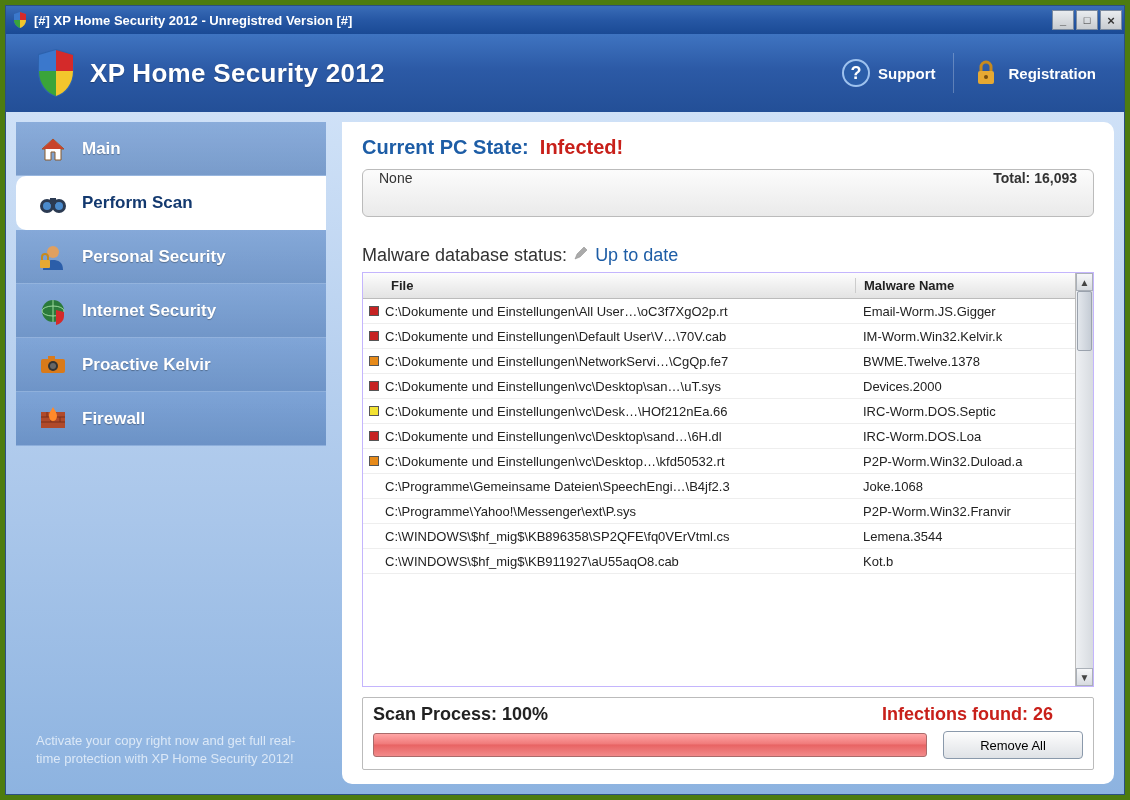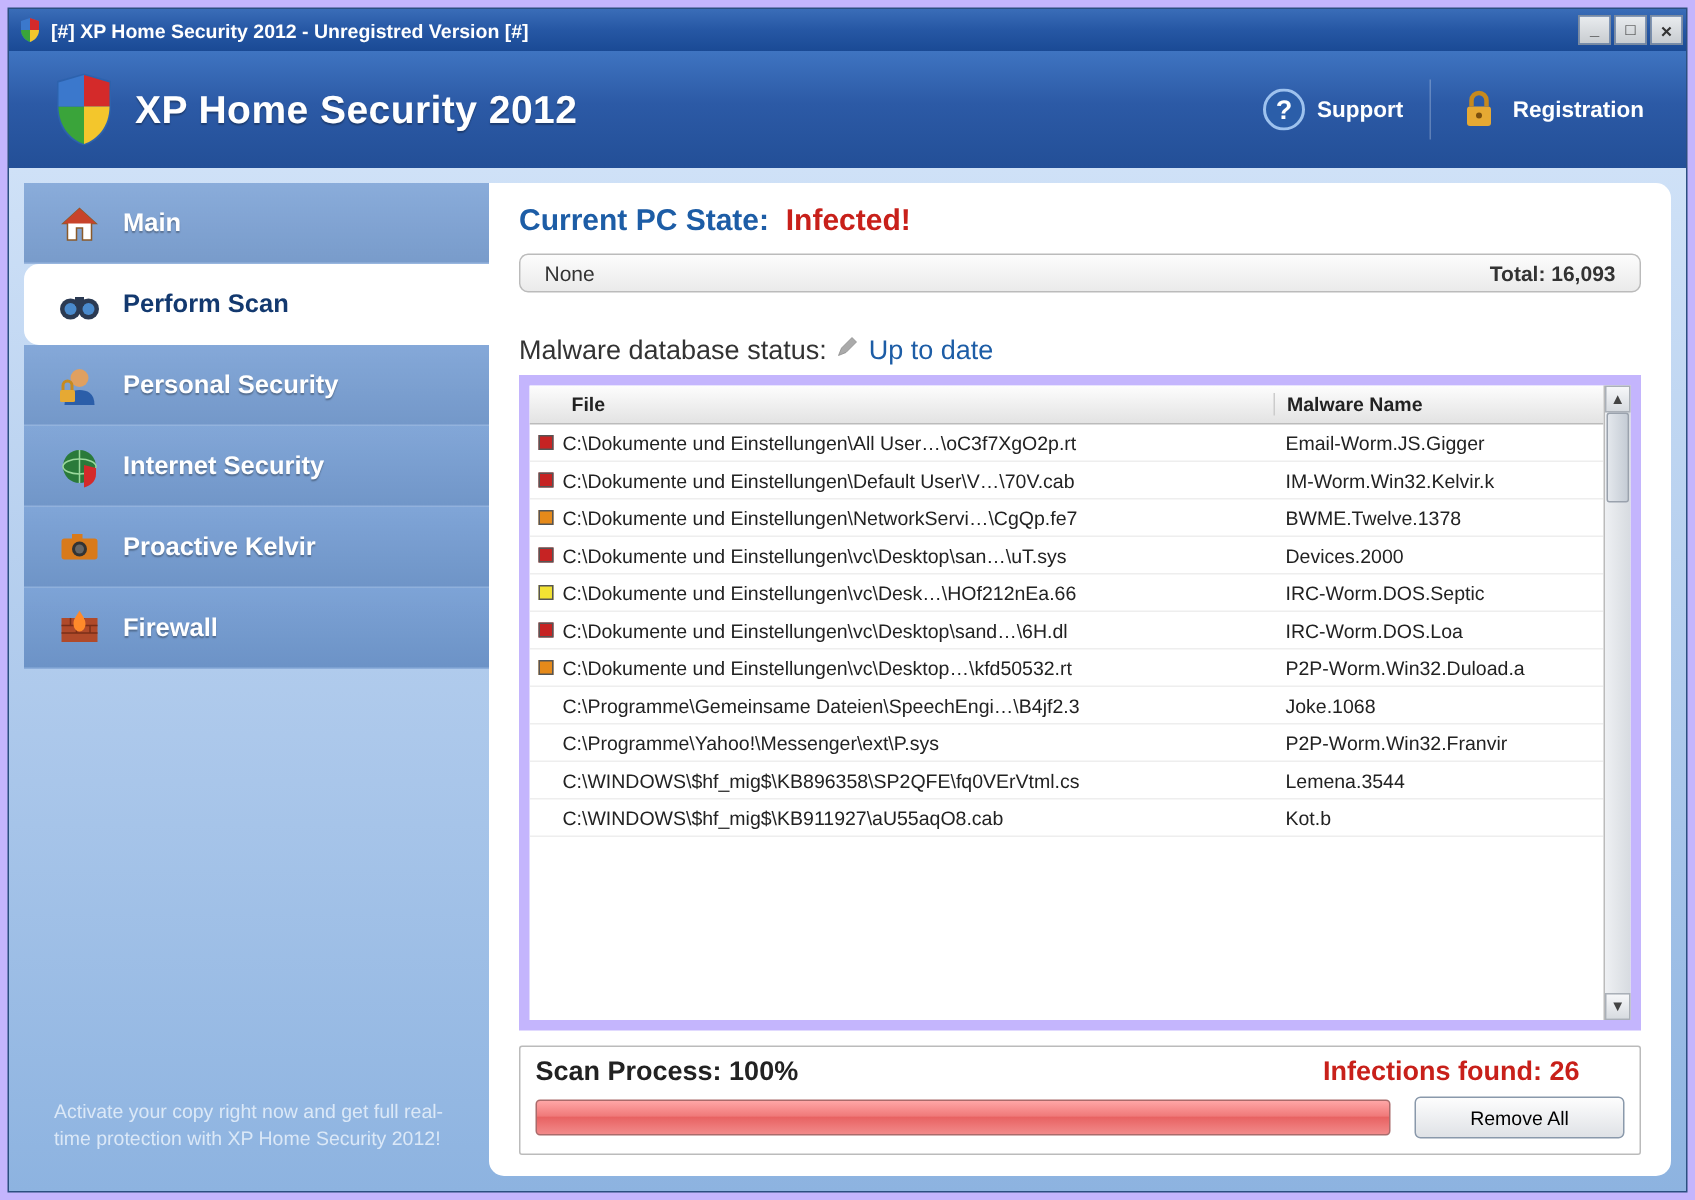--- a/index.html
+++ b/index.html
@@ -1,50 +1,50 @@
 <!DOCTYPE html>
 <html><head>
 <meta charset="utf-8">
 <style>
 * { box-sizing: border-box; margin: 0; padding: 0; }
 body { font-family: Tahoma, Arial, sans-serif; font-size: 12px; background: #6b7133; }
-.outer-frame { width: 1130px; height: 800px; padding: 6px; background: #c4b5fd; }
+.outer-frame { width: 1130px; height: 800px; padding: 6px; background: #4d7c0f; }
 .window { width: 1118px; height: 788px; background: #fff; box-shadow: 0 0 0 1px #2b4f80; display: flex; flex-direction: column; }
 .titlebar { height: 28px; background: linear-gradient(to bottom, #3a6db8 0%, #2657a4 50%, #1a4a95 100%); display: flex; align-items: center; padding: 0 2px 0 6px; color: #fff; font-weight: bold; font-size: 13px; }
 .titlebar-icon { width: 16px; height: 16px; margin-right: 6px; }
 .titlebar-text { flex: 1; }
 .win-btn { width: 22px; height: 20px; background: linear-gradient(to bottom,#e9ecef,#c8ccd0); border: 1px solid #7a8aa0; margin-left: 2px; display:flex; align-items:center; justify-content:center; font-family: Arial; font-size:11px; color:#333; cursor:default;}
 .win-btn.close{font-size:13px;font-weight:bold;}
 
 .app-header { height: 78px; background: linear-gradient(to bottom, #3f74c1 0%, #2c5aa6 45%, #234f97 100%); display: flex; align-items: center; padding: 0 28px; }
 .header-shield { width: 44px; height: 48px; margin-right: 12px; }
 .app-title { color: #fff; font-size: 26px; font-weight: bold; letter-spacing: 0.3px; text-shadow: 0 1px 1px rgba(0,0,0,0.3); flex: 1; }
 .header-link { display: flex; align-items: center; color: #fff; font-size: 15px; font-weight: bold; margin-left: 18px; cursor: pointer; }
 .header-link .hicon { width: 28px; height: 28px; margin-right: 8px; }
 .vsep { width: 1px; height: 40px; background: rgba(255,255,255,0.25); margin-left: 18px; }
 
-.body-area { flex: 1; display: flex; background: linear-gradient(to bottom, #cfe1f7 0%, #a9c6ea 60%, #8db3e0 100%); padding: 10px; gap: 0; min-height: 0;}
+.body-area { flex: 1; display: flex; background: linear-gradient(to bottom, #cfe1f7 0%, #a9c6ea 60%, #8db3e0 100%); padding: 10px; gap: 16px; min-height: 0;}
 .sidebar { width: 310px; display: flex; flex-direction: column; }
 .side-item { height: 54px; display: flex; align-items: center; padding-left: 22px; color: #fff; font-size: 17px; font-weight: bold; border-bottom: 1px solid rgba(255,255,255,0.14); background: linear-gradient(to bottom, rgba(70,120,190,0.5), rgba(40,90,160,0.5)); cursor: pointer; text-shadow: 0 1px 1px rgba(0,0,0,0.3);}
 .side-item.active { background: #fff; color: #13396f; border-radius: 10px 0 0 10px; border-bottom: none; text-shadow:none;}
 .side-item.active .side-label{color:#13396f;}
 .side-icon { width: 30px; height: 30px; margin-right: 14px; display:flex; align-items:center; justify-content:center;}
 .side-spacer { flex: 1; }
 .side-promo { color: #dbe8f7; font-size: 13px; line-height: 1.4; padding: 10px 20px 16px 20px; }
 
 .main-panel { flex: 1; background: #fff; border-radius: 0 10px 10px 10px; padding: 14px 20px 14px 20px; display: flex; flex-direction: column; min-height: 0;}
 .pc-state-line { font-size: 20px; font-weight: bold; color: #1d5da6; margin-bottom: 10px; }
 .pc-state-val { color: #c8201a; }
-.summary-bar { height: 26px; border: 1px solid #bbb; border-radius: 6px; background: linear-gradient(to bottom, #fcfcfc, #eaeaea); display:flex; align-items:center; padding: 0 16px; font-size:14px; color:#333; margin-bottom: 12px;}
+.summary-bar { height: 48px; border: 1px solid #bbb; border-radius: 6px; background: linear-gradient(to bottom, #fcfcfc, #eaeaea); display:flex; align-items:flex-start; padding: 0 16px; font-size:14px; color:#333; margin-bottom: 12px;}
 .summary-total { font-weight: bold; }
 .db-line { font-size: 18px; color: #333; margin-bottom: 6px; display:flex; align-items:flex-start; gap:6px;margin-top:16px;}
 .db-status { color: #1d5da6; }
 .pencil-icon{width:16px;height:16px;display:inline-block;}
 
-.table-wrap { flex: 1; border: 7px solid #c4b5fd; display:flex; min-height:0; margin-bottom: 10px;}
+.table-wrap { flex: 1; border: 1px solid #c4b5fd; display:flex; min-height:0; margin-bottom: 10px;}
 .table-inner{flex:1; overflow:hidden; display:flex; flex-direction:column;}
 .thead { display:flex; height: 26px; background: linear-gradient(to bottom, #fdfdfd, #e3e3e3); border-bottom:1px solid #bbb; font-size:13px; font-weight:bold; color:#222; align-items:center;}
 .th-file{flex:1; padding-left:28px;}
 .th-mal{width:220px; padding-left:8px; border-left:1px solid #ccc;}
 .rows{flex:1; overflow:hidden;}
 .row{display:flex; height:25px; align-items:center; font-size:13px; color:#222; border-bottom:1px solid #eee;}
 .row .sev{width:22px; display:flex; justify-content:center;}
 .sev-box{width:10px;height:10px;border:1px solid #555;}
 .sev-red{background:#c62323;}
 .sev-orange{background:#e68a1a;}

